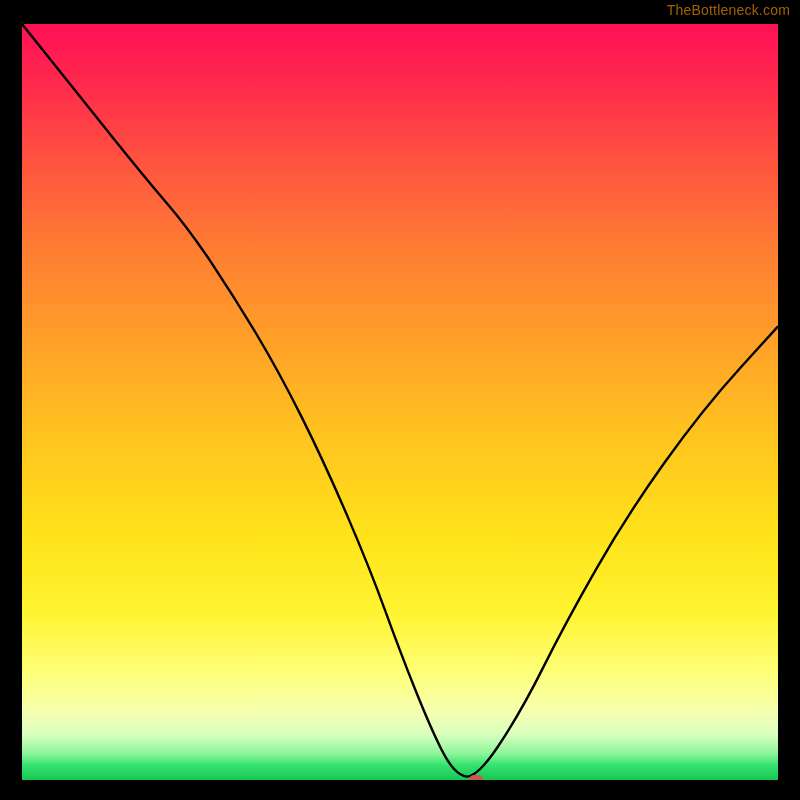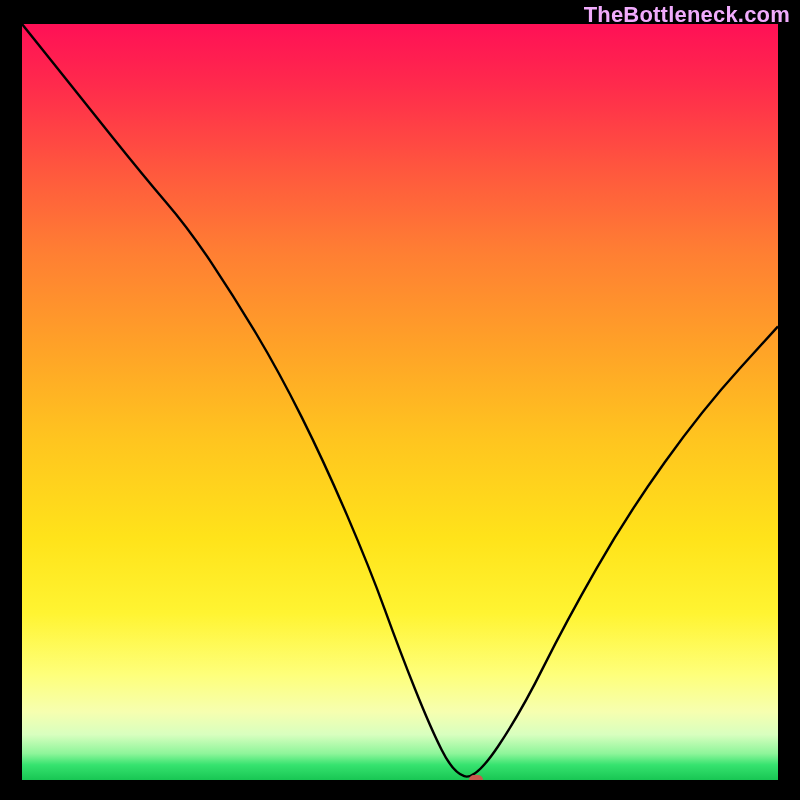--- a/index.html
+++ b/index.html
@@ -14,24 +14,24 @@
   .frame {
     position: relative;
     width: 800px;
     height: 800px;
     background: #000000;
   }
   .watermark {
     position: absolute;
     top: 2px;
     right: 10px;
-    color: #f0abfc;
-    font-size: 22px;
+    color: #a16207;
+    font-size: 14px;
     letter-spacing: 0.2px;
-    font-weight: 700;
+    font-weight: 400;
     z-index: 5;
   }
   .plot-area {
     position: absolute;
     left: 22px;
     top: 24px;
     width: 756px;
     height: 756px;
     overflow: hidden;
   }

